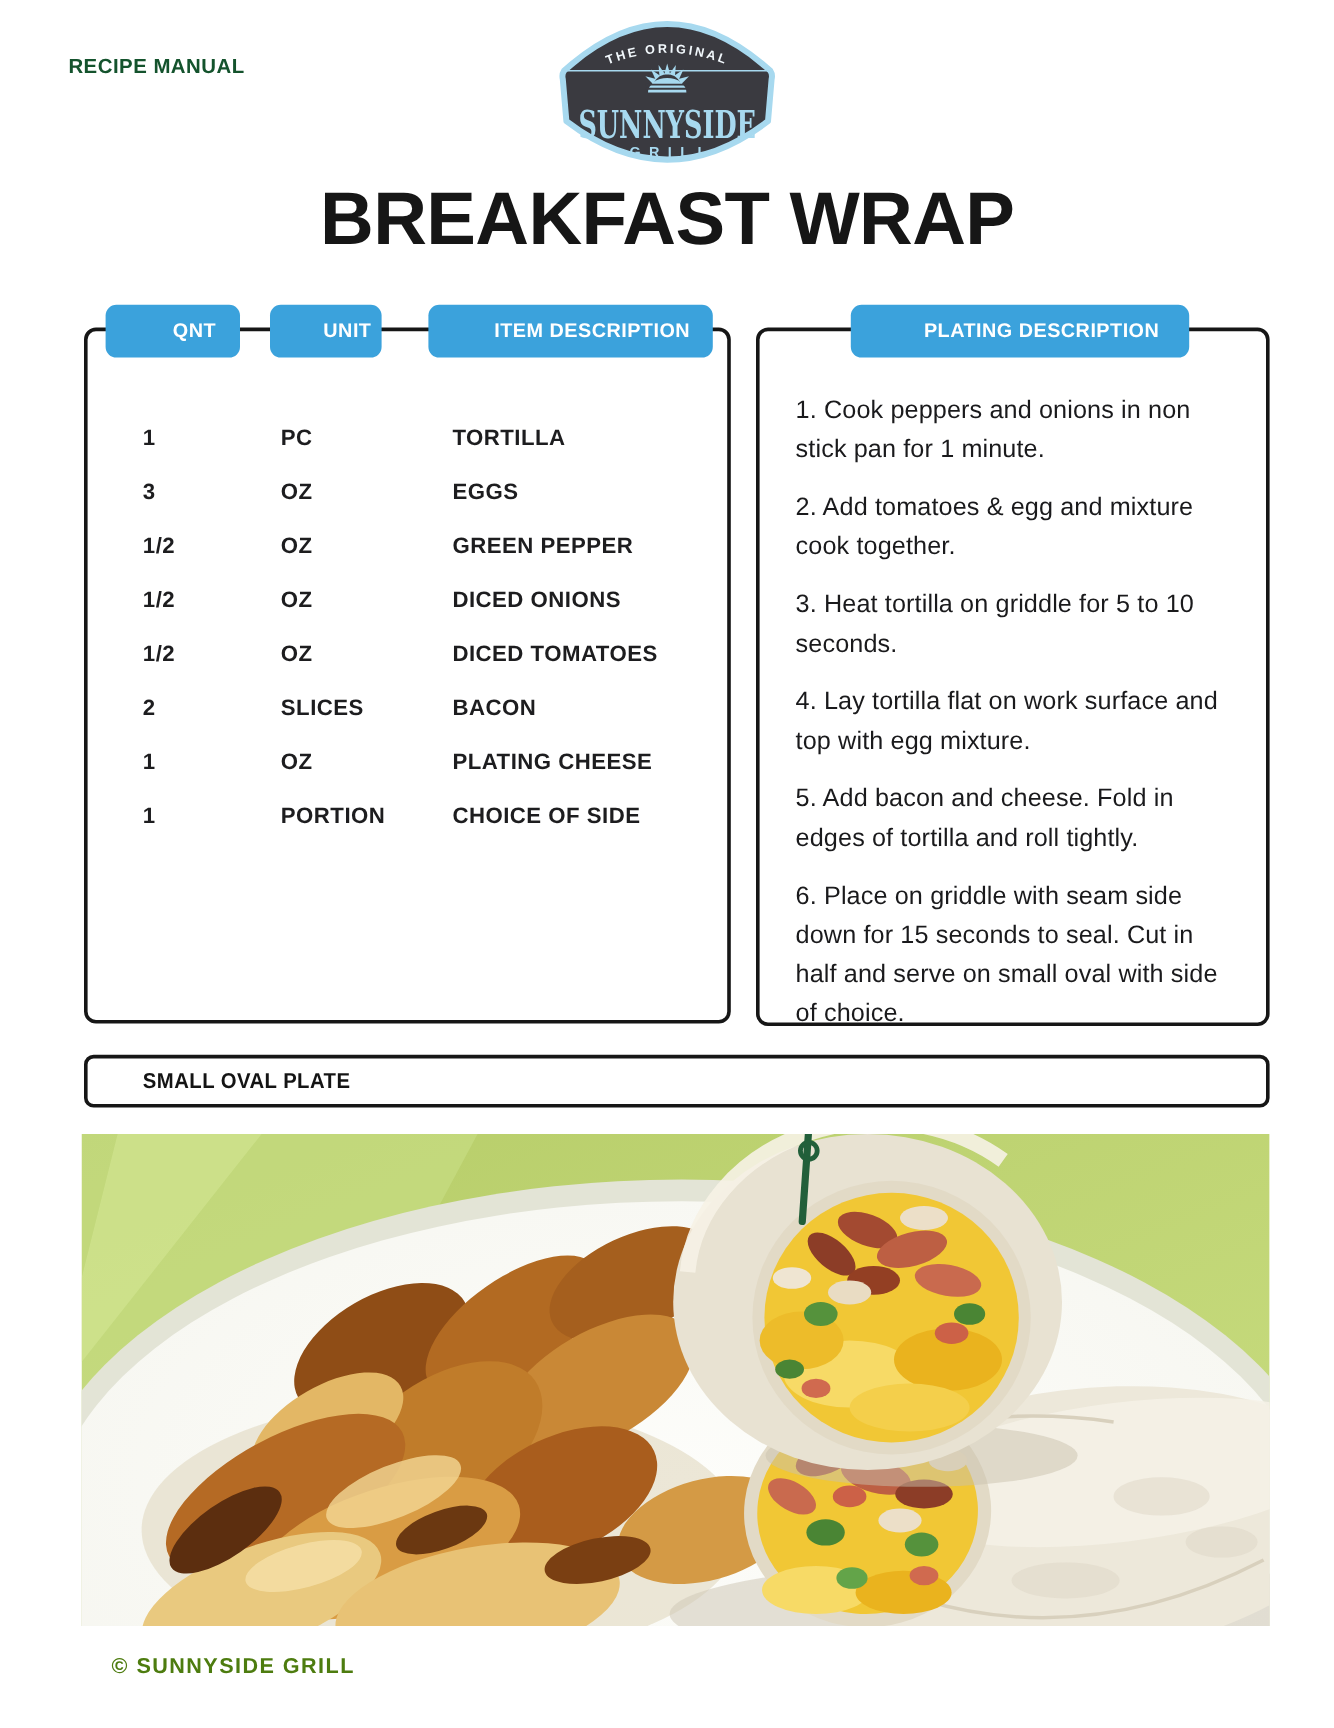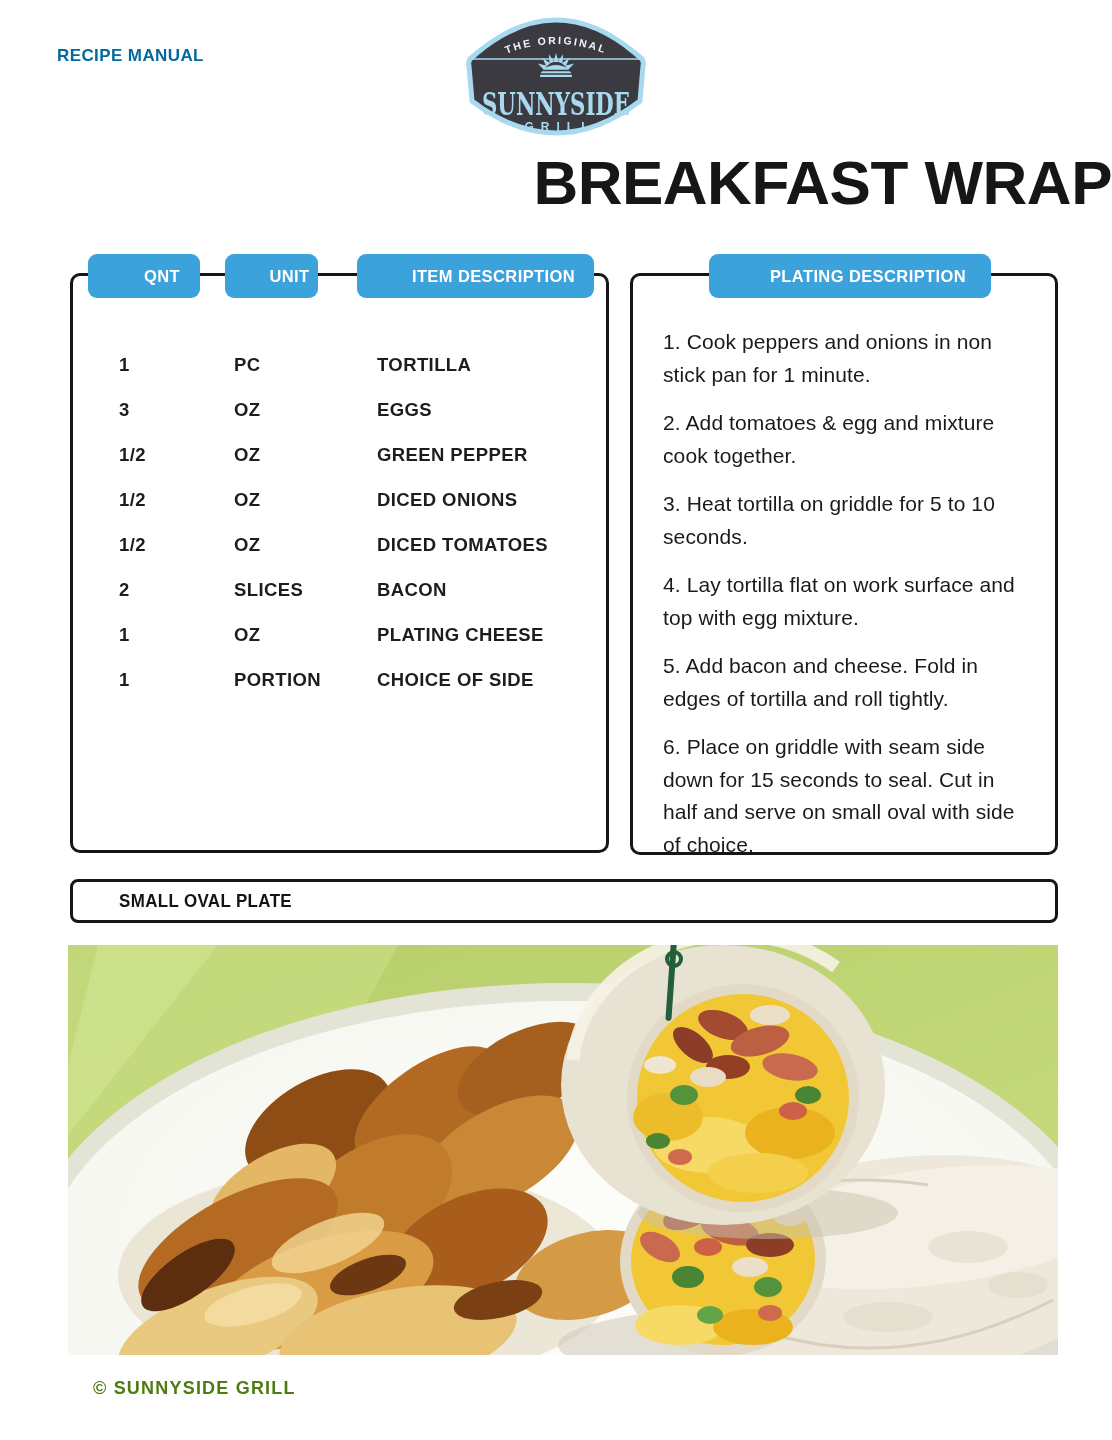--- a/index.html
+++ b/index.html
@@ -7,26 +7,26 @@
   .page {
     position:relative;
     width:1112px; height:1440px;
     background:#ffffff;
     font-family:"Liberation Sans", sans-serif;
     color:#1c1c1e;
     overflow:hidden;
   }
   .kicker {
     position:absolute; left:57px; top:46px;
-    font-size:17px; font-weight:700; letter-spacing:.4px; color:#0369a1;
+    font-size:17px; font-weight:700; letter-spacing:.4px; color:#14532d;
   }
   .logo { position:absolute; left:461px; top:12px; width:190px; height:130px; }
   .title {
     position:absolute; left:0; top:152px; width:100%;
-    text-align:right; font-size:62px; font-weight:700;
+    text-align:center; font-size:62px; font-weight:700;
     letter-spacing:-.5px; color:#161616; line-height:1;
   }
   .panel {
     position:absolute; border:3px solid #161616; border-radius:10px; background:#fff;
   }
   .panel-ingredients { left:70px; top:273px; width:539px; height:580px; }
   .panel-plating     { left:630px; top:273px; width:428px; height:582px; }
   .chip {
     position:absolute; top:-22px; height:44px;
     background:#3BA2DC; border-radius:9px;

